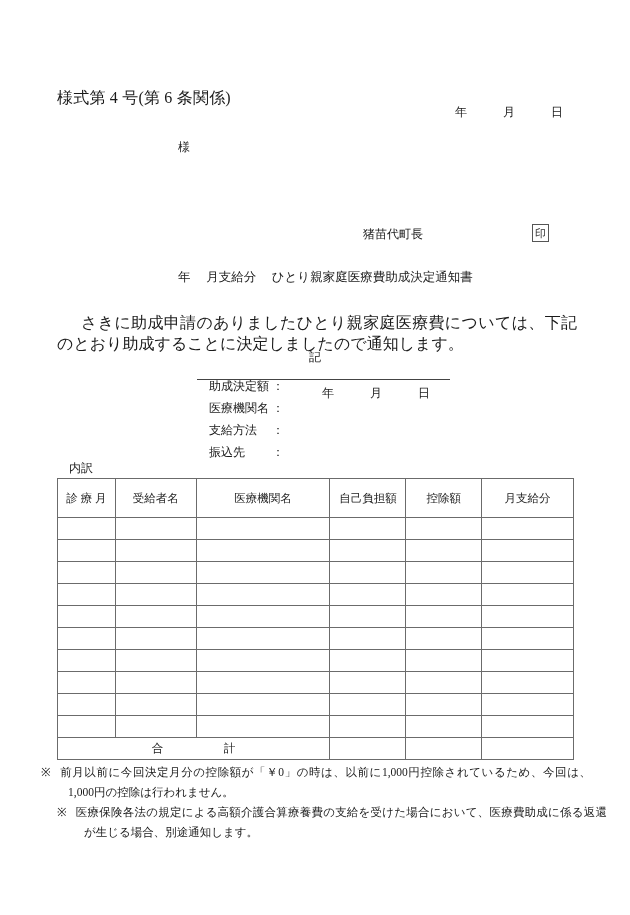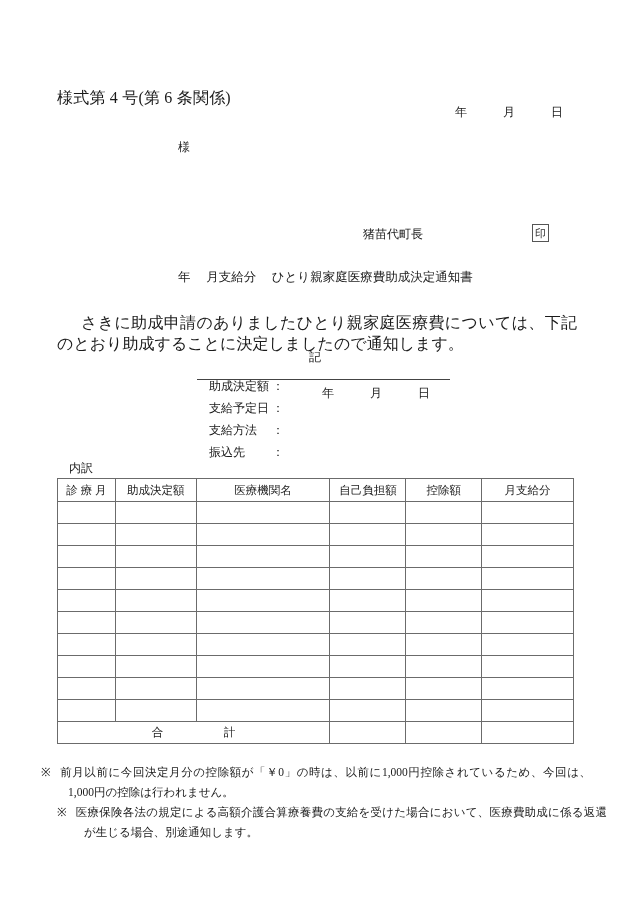--- a/index.html
+++ b/index.html
@@ -115,21 +115,21 @@
     font-size: 11.5px;
   }
   #breakdown-table td, #breakdown-table th {
     border: 1px solid #6b6b6b;
     height: 22px;
     padding: 0 2px;
     text-align: center;
     font-weight: normal;
     box-sizing: border-box;
   }
-  #breakdown-table th { height: 23px; margin-top: 48px; }
+  #breakdown-table th { height: 39px; margin-top: 48px; }
   .col-0 { width: 58px; }
   .col-1 { width: 81px; }
   .col-2 { width: 134px; }
   .col-3 { width: 76px; }
   .col-4 { width: 76px; }
   .col-5 { width: 92px; }
   .total-cell { letter-spacing: 0.5px; margin-top: 24px; }
 
   
   .footnote {
@@ -160,39 +160,39 @@
 
   <div class="abs" id="body-para">さきに助成申請のありましたひとり親家庭医療費については、下記のとおり助成することに決定しましたので通知します。</div>
   <div class="abs" id="ki-mark">記</div>
 
   <div class="abs detail-row" id="detail-0">
     <span class="detail-label">助成決定額 ：</span>
   </div>
   <div id="amount-underline"></div>
 
   <div class="abs detail-row" id="detail-1">
-    <span class="detail-label">支給予定日 ：</span>
+    <span class="detail-label">医療機関名 ：</span>
   </div>
   <div class="abs date-suffix" id="date-suffix-1">年　　　月　　　日</div>
 
   <div class="abs detail-row" id="detail-3">
     <span class="detail-label">振込先　　 ：</span>
   </div>
 
   <div class="abs detail-row" id="detail-2">
     <span class="detail-label">支給方法　 ：</span>
   </div>
 
   <div class="abs" id="breakdown-label">内訳</div>
 
   <table id="breakdown-table">
     <thead>
       <tr>
         <th class="col-0">診 療 月</th>
-        <th class="col-1">助成決定額</th>
+        <th class="col-1">受給者名</th>
         <th class="col-2">医療機関名</th>
         <th class="col-3">自己負担額</th>
         <th class="col-4">控除額</th>
         <th class="col-5">月支給分</th>
       </tr>
     </thead>
     <tbody id="breakdown-body">
         <tr>
           <td class="col-0"></td>
           <td class="col-1"></td>

